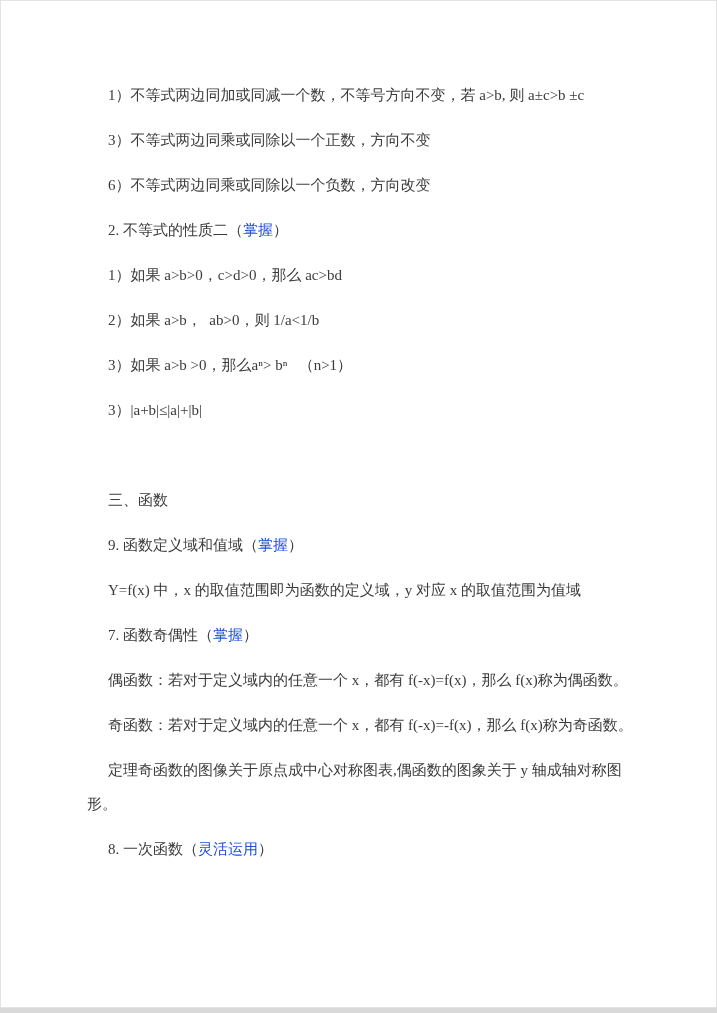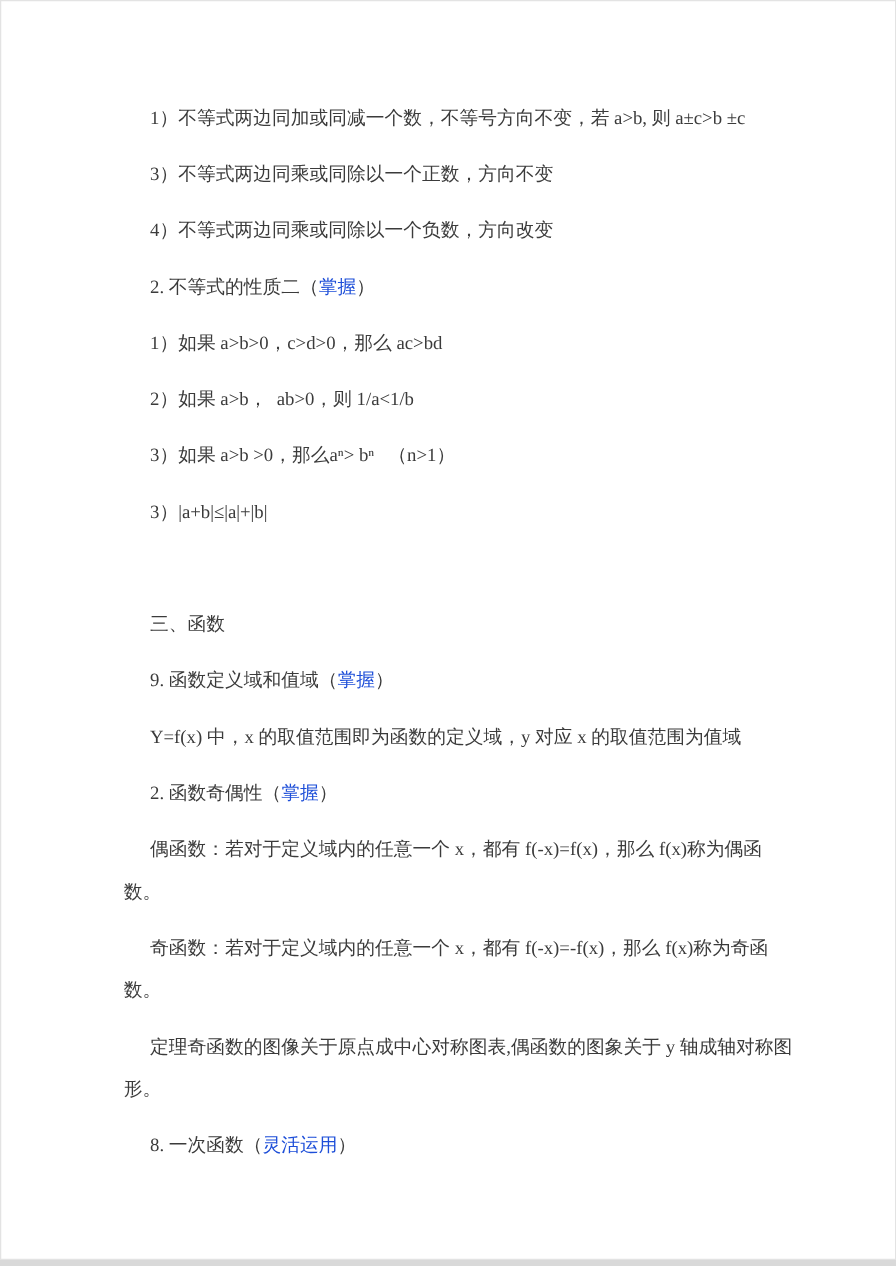--- a/index.html
+++ b/index.html
@@ -19,21 +19,21 @@
   }
   .content {
     box-sizing: border-box;
     padding: 77px 80px 0 82px;
     font-family: "Liberation Serif", "DejaVu Serif", serif;
     font-size: 15px;
     line-height: 34px;
     color: #3b3b3b;
   }
   .para {
-    margin: 0 0 11px 16px;
+    margin: 0 0 11px 4px;
     text-indent: 21px;
     white-space: pre-wrap;
     word-break: break-all;
   }
   .para.empty {
     min-height: 34px;
   }
   .tag-red {
     color: #1d4ed8;
   }
@@ -41,41 +41,41 @@
 </head>
 <body>
 
 <div class="page">
   <div class="content">
 
     <p class="para"><span>1）不等式两边同加或同减一个数，不等号方向不变，若 a&gt;b, 则 a±c&gt;b ±c</span></p>
 
     <p class="para"><span>3）不等式两边同乘或同除以一个正数，方向不变</span></p>
 
-    <p class="para"><span>4）不等式两边同乘或同除以一个负数，方向改变</span></p>
+    <p class="para"><span>6）不等式两边同乘或同除以一个负数，方向改变</span></p>
 
     <p class="para"><span>2. 不等式的性质二（</span><span class="tag-red">掌握</span><span>）</span></p>
 
     <p class="para"><span>1）如果 a&gt;b&gt;0，c&gt;d&gt;0，那么 ac&gt;bd</span></p>
 
     <p class="para"><span>2）如果 a&gt;b，  ab&gt;0，则 1/a&lt;1/b</span></p>
 
     <p class="para"><span>3）如果 a&gt;b &gt;0，那么aⁿ&gt; bⁿ   （n&gt;1）</span></p>
 
     <p class="para"><span>3）|a+b|≤|a|+|b|</span></p>
 
     <p class="para empty"></p>
 
     <p class="para"><span>三、函数</span></p>
 
     <p class="para"><span>9. 函数定义域和值域（</span><span class="tag-red">掌握</span><span>）</span></p>
 
     <p class="para"><span>Y=f(x) 中，x 的取值范围即为函数的定义域，y 对应 x 的取值范围为值域</span></p>
 
-    <p class="para"><span>2. 函数奇偶性（</span><span class="tag-red">掌握</span><span>）</span></p>
+    <p class="para"><span>7. 函数奇偶性（</span><span class="tag-red">掌握</span><span>）</span></p>
 
     <p class="para"><span>偶函数：若对于定义域内的任意一个 x，都有 f(-x)=f(x)，那么 f(x)称为偶函数。</span></p>
 
     <p class="para"><span>奇函数：若对于定义域内的任意一个 x，都有 f(-x)=-f(x)，那么 f(x)称为奇函数。</span></p>
 
     <p class="para"><span>定理奇函数的图像关于原点成中心对称图表,偶函数的图象关于 y 轴成轴对称图形。</span></p>
 
     <p class="para"><span>8. 一次函数（</span><span class="tag-red">灵活运用</span><span>）</span></p>
 
   </div>

